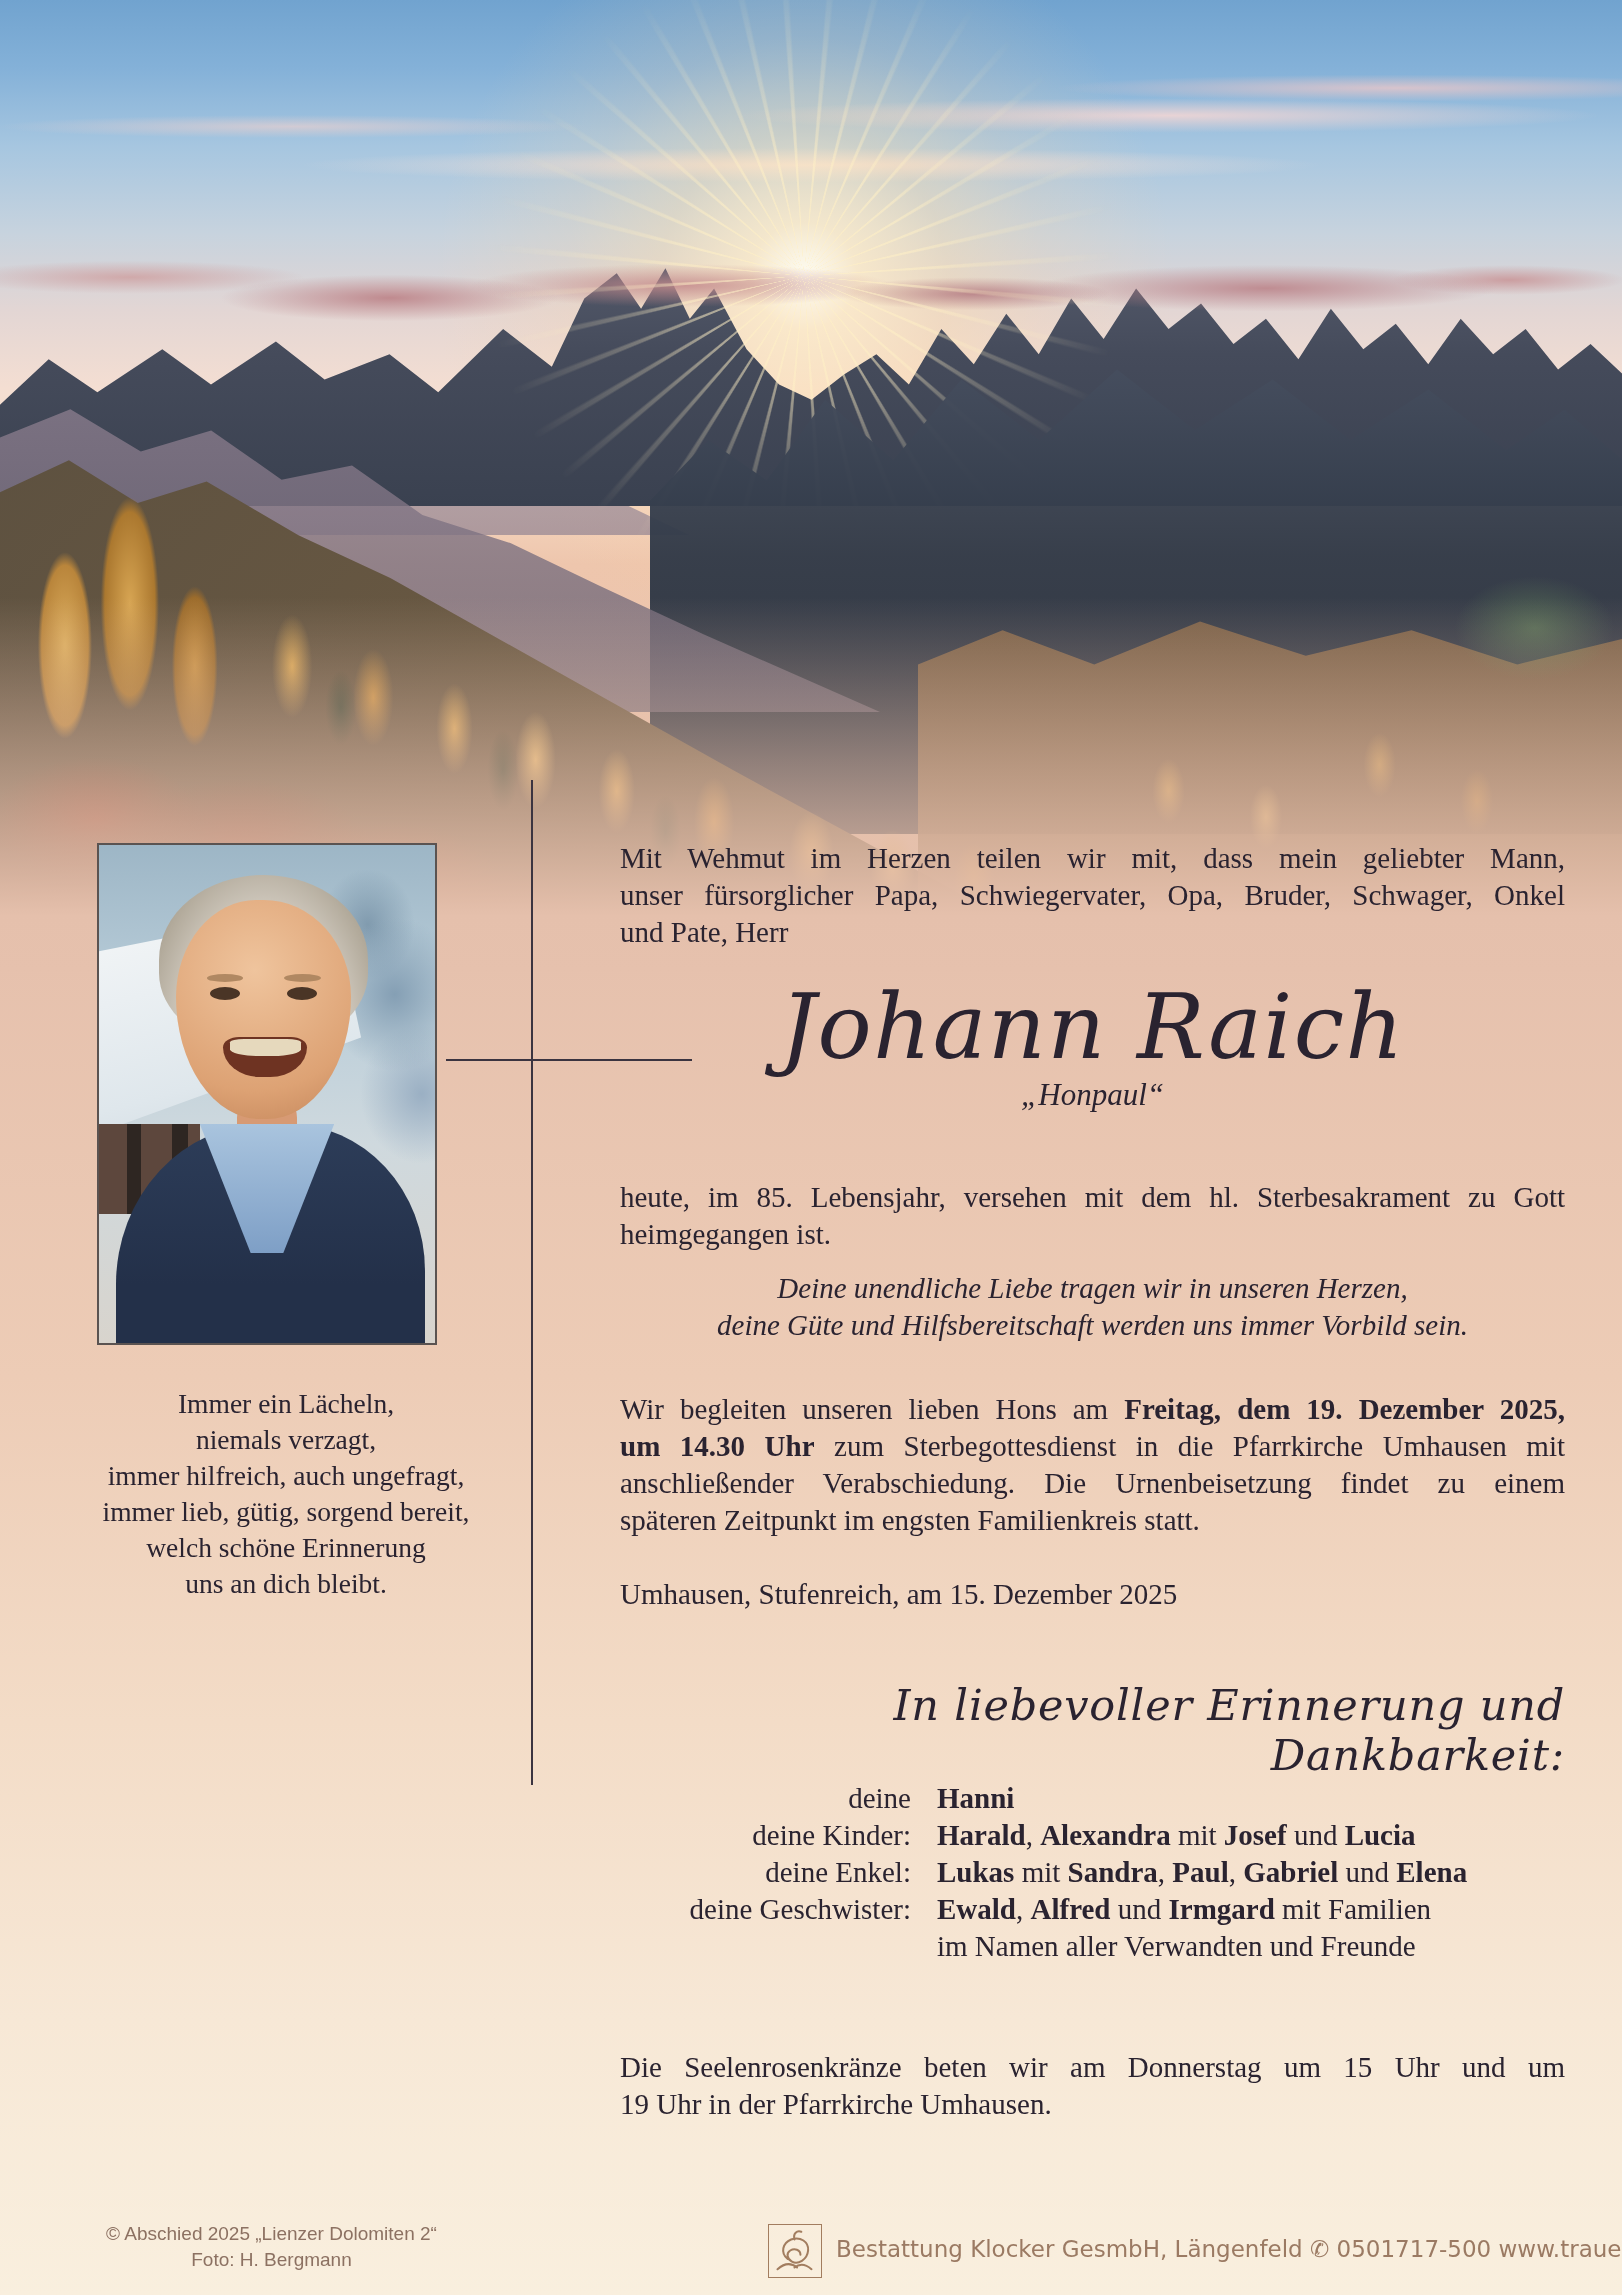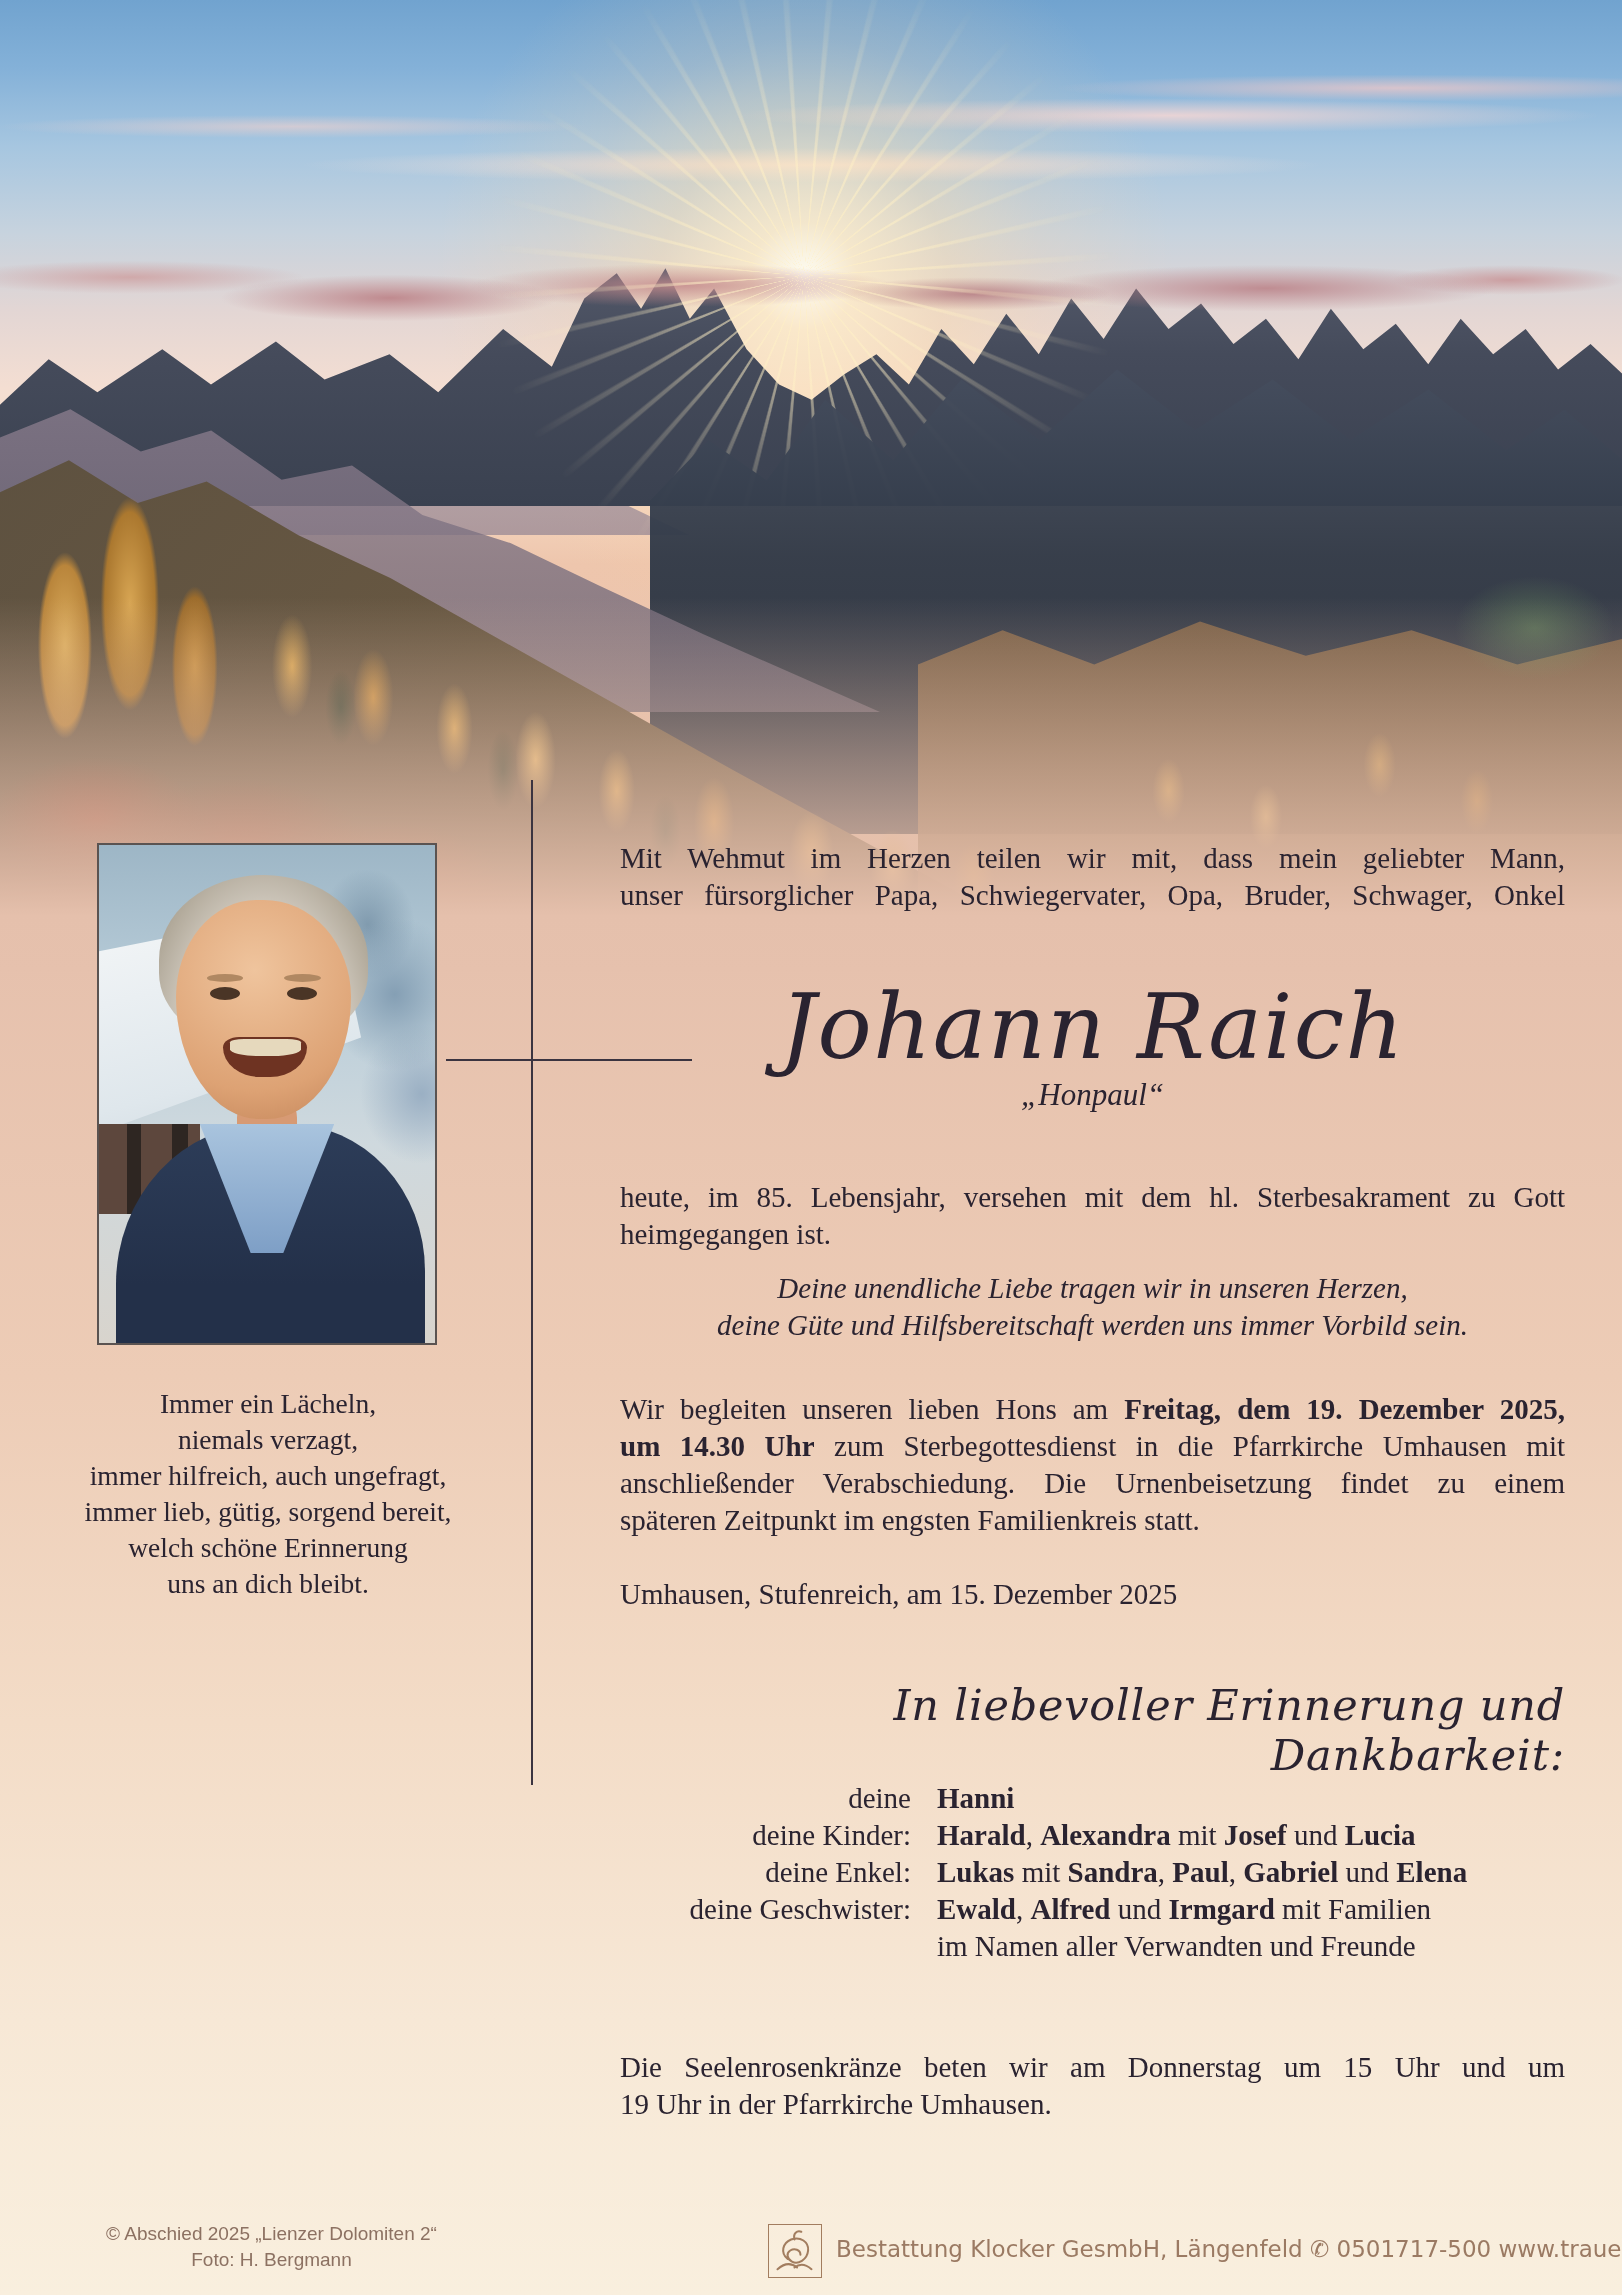--- a/index.html
+++ b/index.html
@@ -138,21 +138,21 @@
   .verse { top:1270px; text-align:center; font-style:italic; }
   .funeral { top:1391px; }
   .dateline { top:1578px; font-size:29px; }
   .remembrance { top:1680px; left:620px; width:945px; text-align:right;
     font-family:"DejaVu Serif",serif; font-style:italic; font-size:43px; letter-spacing:0.8px; }
   .family { top:1780px; left:620px; width:945px; display:grid;
     grid-template-columns:291px 1fr; column-gap:26px; }
   .fam-label { text-align:right; font-size:29px; line-height:37px; }
   .fam-value { text-align:left; font-size:29px; line-height:37px; }
   .rosary { top:2049px; }
-  .poem { top:1386px; left:46px; width:444px; text-align:center; }
+  .poem { top:1386px; left:64px; width:444px; text-align:center; }
   .poem .tline { font-size:27.5px; line-height:36px; }
 
   
   .credits { position:absolute; top:2221px; left:103px; width:337px; text-align:center;
     font-family:"Liberation Sans",sans-serif; font-size:19px; line-height:26px; color:#8c7162; }
   .logo { position:absolute; left:768px; top:2224px; width:54px; height:54px;
     border:1.5px solid #a27d5f; box-sizing:border-box; }
   .publisher { position:absolute; left:836px; top:2236px; width:582px;
     font-family:"DejaVu Sans","Liberation Sans",sans-serif; font-size:23px; color:#9b7a63; white-space:nowrap; }
 </style>
@@ -196,20 +196,21 @@
       <div class="teeth"></div>
     </div>
   </div>
 
   <div class="cross-v"></div>
   <div class="cross-h"></div>
 
   <div class="t col intro">
       <div class="tline j">Mit Wehmut im Herzen teilen wir mit, dass mein geliebter Mann,</div>
       <div class="tline j">unser fürsorglicher Papa, Schwiegervater, Opa, Bruder, Schwager, Onkel</div>
+      <div class="tline">und Pate, Herr</div>
     </div>
 
   <div class="t nickname">„Honpaul“</div>
   <div class="t name">Johann Raich</div>
 
   <div class="t col death">
       <div class="tline j">heute, im 85. Lebensjahr, versehen mit dem hl. Sterbesakrament zu Gott</div>
       <div class="tline">heimgegangen ist.</div>
     </div>
 

